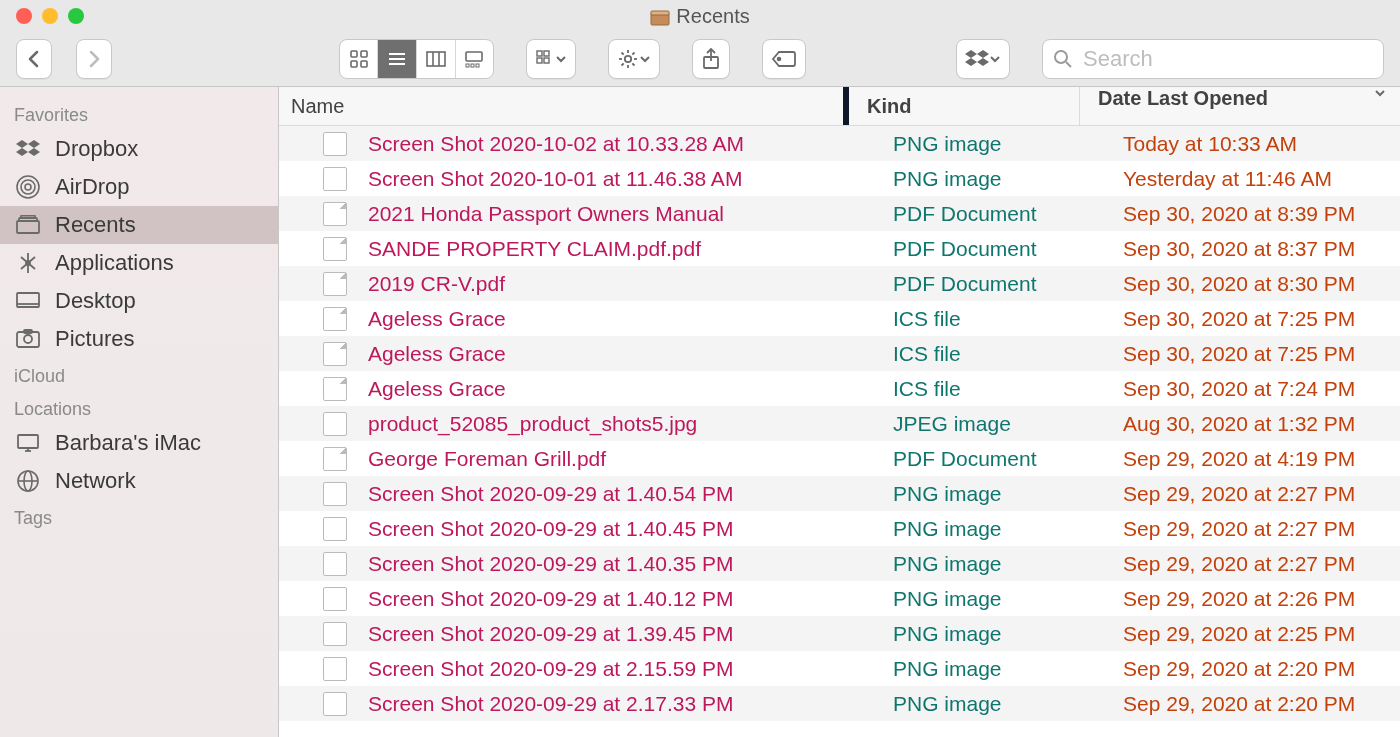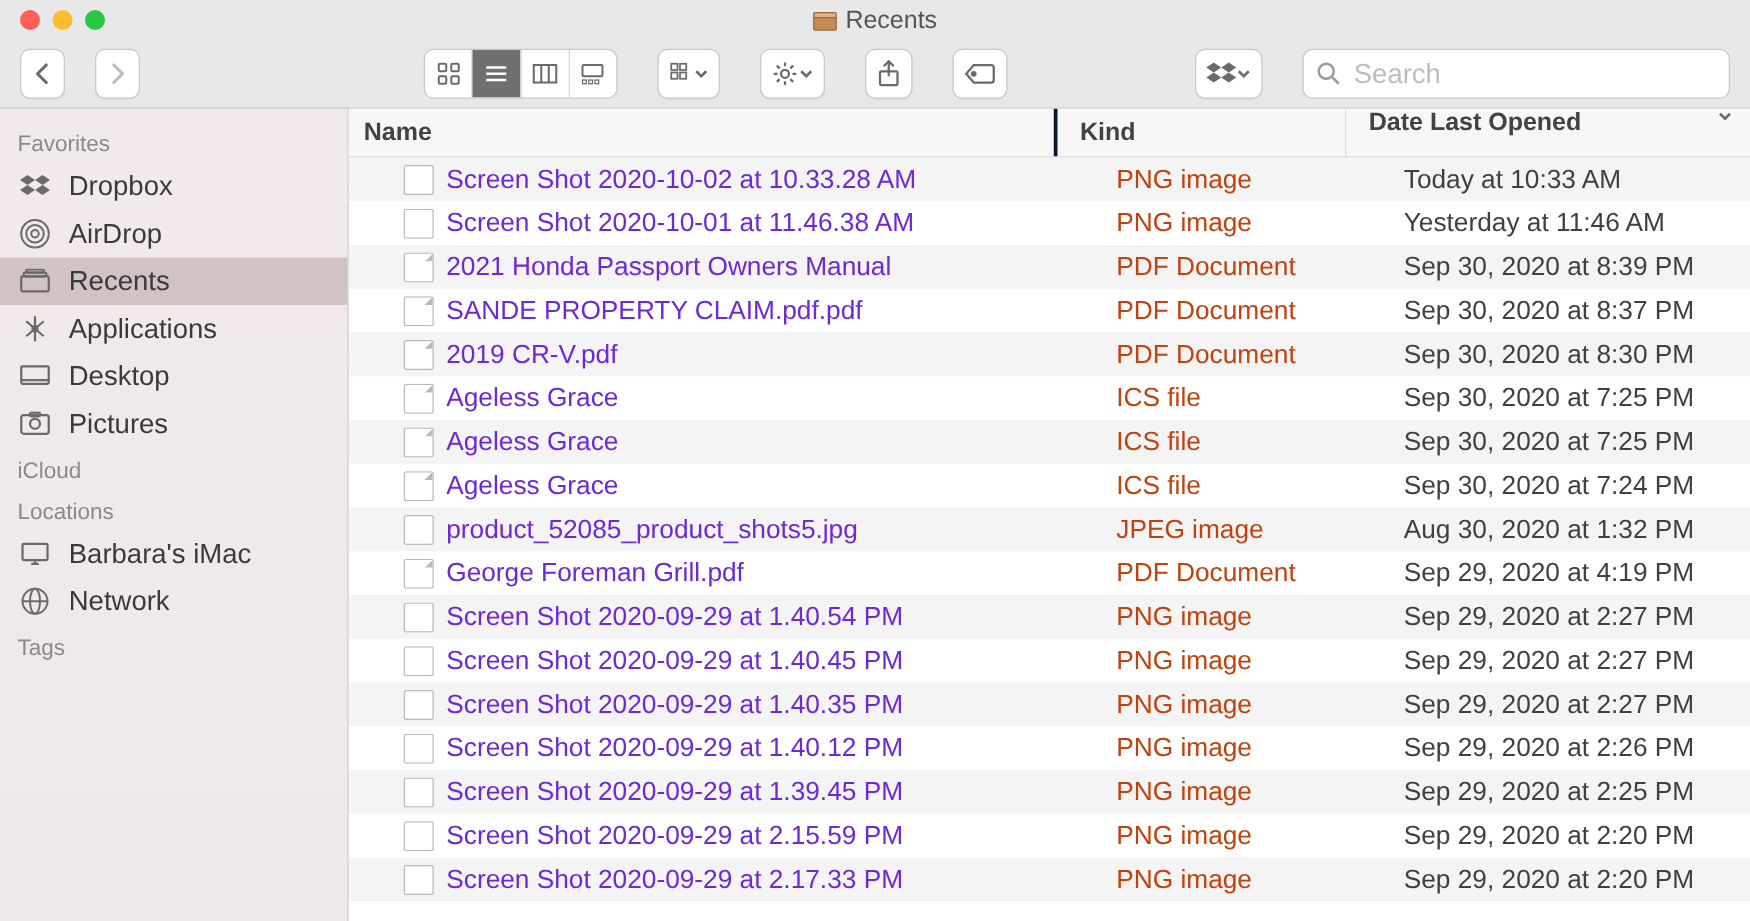--- a/index.html
+++ b/index.html
@@ -28,29 +28,29 @@
 
   .body{flex:1;display:flex;min-height:0}
   .sidebar{width:278px;background:linear-gradient(#f2eaea,#eee8e8);border-right:1px solid #c7c7c7;overflow:auto;padding-top:10px}
   .side-section{font-size:18px;color:#8a8a8a;padding:8px 14px 4px;font-weight:500}
   .side-item{display:flex;align-items:center;gap:13px;padding:6px 14px;font-size:22px;color:#3a3a3a;border-radius:0}
   .side-item.selected{background:#d1c3c3}
   .side-item .sicon{width:28px;height:24px;display:flex;align-items:center;justify-content:center;color:#6b6b6b}
 
   .main{flex:1;display:flex;flex-direction:column;min-width:0;background:#fff}
   .cols{height:38px;background:#f7f7f7;border-bottom:1px solid #dcdcdc;display:flex;align-items:center;font-size:20px;color:#424242}
-  .col-name{width:552px;padding-left:12px;border-right:3px solid #0f172a;height:100%;display:flex;align-items:center;font-weight:700}
+  .col-name{width:552px;padding-left:12px;border-right:6px solid #0f172a;height:100%;display:flex;align-items:center;font-weight:400}
   .col-kind{width:212px;padding-left:18px;border-right:1px solid #dcdcdc;height:100%;display:flex;align-items:center;font-weight:600}
   .col-date{flex:1;padding-left:18px;height:100%;display:flex;font-weight:600;justify-content:space-between;padding-right:14px}
   .filelist{flex:1;overflow:auto}
   .row{height:35px;display:flex;align-items:center;font-size:21px}
   .row.alt{background:#f4f4f4}
-  .cell-name{width:552px;display:flex;align-items:flex-start;gap:10px;padding-left:44px;color:#6d28d9;white-space:nowrap;overflow:hidden;text-overflow:ellipsis}
-  .cell-kind{width:212px;padding-left:18px;color:#c2410c}
-  .cell-date{flex:1;padding-left:18px;color:#404040}
+  .cell-name{width:552px;display:flex;align-items:flex-start;gap:21px;padding-left:44px;color:#be185d;white-space:nowrap;overflow:hidden;text-overflow:ellipsis}
+  .cell-kind{width:212px;padding-left:18px;color:#0f766e}
+  .cell-date{flex:1;padding-left:18px;color:#c2410c}
   .ficon{width:22px;height:22px;flex:0 0 22px;display:inline-flex;align-items:center;justify-content:center}
   .ficon.page{background:#fff;border:1px solid #bbb;border-radius:2px;position:relative}
   .ficon.page::after{content:"";position:absolute;top:0;right:0;width:6px;height:6px;background:linear-gradient(135deg,transparent 49%,#bbb 50%)}
   .ficon.img{background:linear-gradient(#fff,#fff);border:1px solid #bbb;border-radius:2px}
 </style>
 </head>
 <body>
 
 <div class="window">
 

